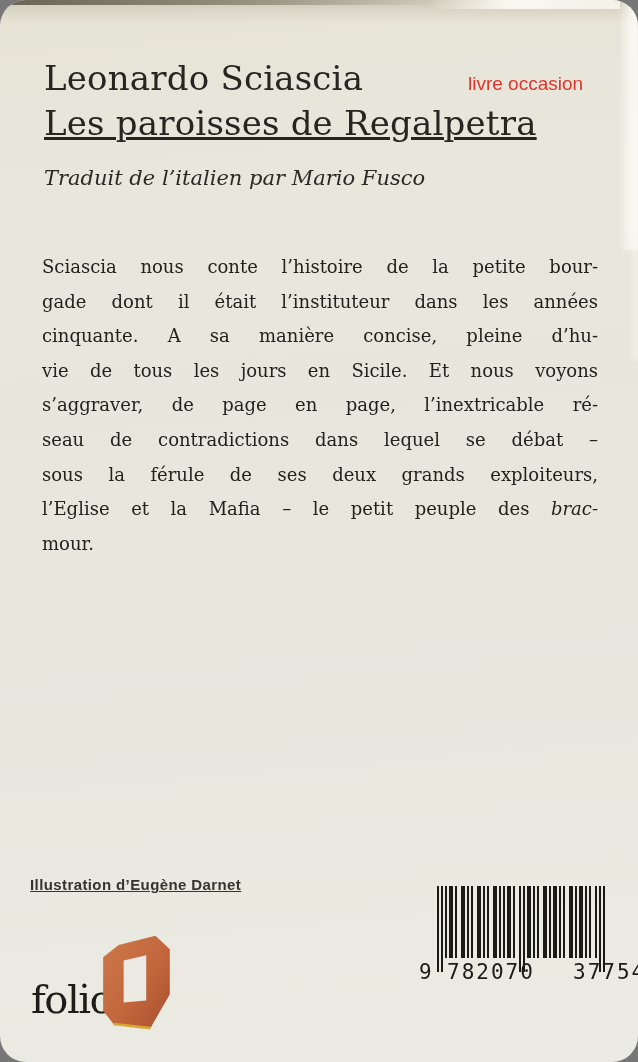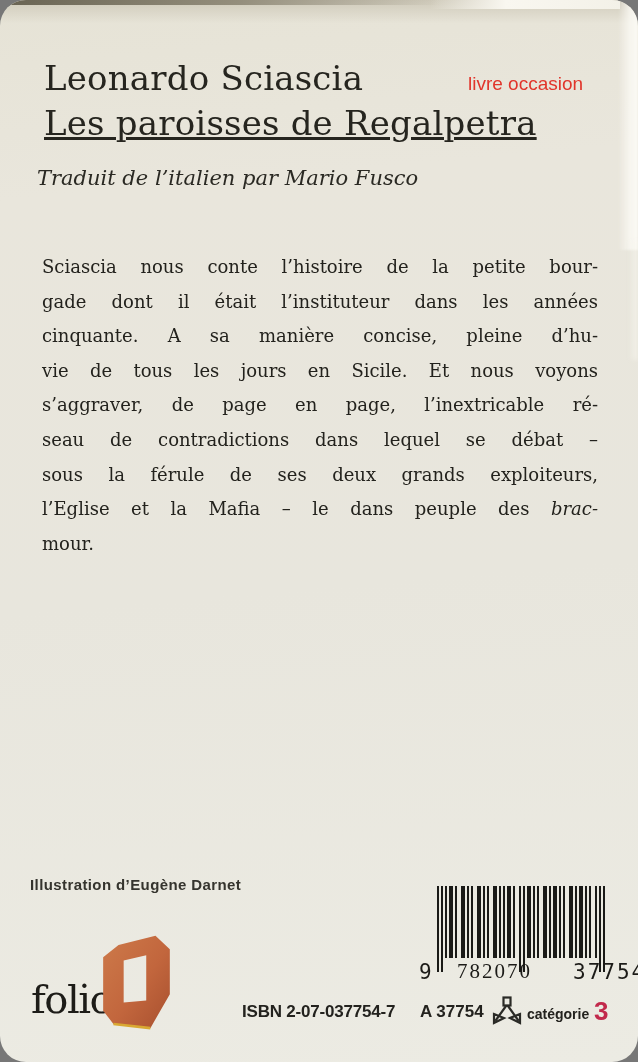--- a/index.html
+++ b/index.html
@@ -25,46 +25,46 @@
     filter:blur(1px);}
   .right-page-edges2{position:absolute;right:0;top:240px;width:10px;height:120px;
     background:linear-gradient(to left,rgba(248,246,239,.7),rgba(248,246,239,0));filter:blur(2px);}
 
   .author{position:absolute;left:44px;top:58px;font-size:34px;letter-spacing:.2px;
     color:#26251f;}
   .title{position:absolute;left:44px;top:103px;font-size:34px;letter-spacing:.2px;
     color:#26251f;text-decoration:underline;}
   .stamp{position:absolute;left:468px;top:73px;
     font-family:"Liberation Sans",sans-serif;font-size:19px;color:#e1352b;}
-  .translator{position:absolute;left:37px;top:166px;font-style:italic;font-size:21px;
+  .translator{position:absolute;left:44px;top:166px;font-style:italic;font-size:21px;
     color:#2a2923;}
 
   .synopsis{position:absolute;left:42px;top:250px;width:556px;
     font-size:18px;color:#23221d;}
   .syn-line{height:34.6px;line-height:34.6px;text-align:justify;text-align-last:justify;
     white-space:nowrap;}
   .syn-line.last{text-align-last:left;}
   .syn-line i{font-style:italic;}
 
   .illus{position:absolute;left:30px;top:876px;
     font-family:"Liberation Sans",sans-serif;font-weight:bold;font-size:15px;
-    letter-spacing:.4px;color:#35342e;}
+    letter-spacing:.4px;color:#35342e;text-decoration:underline;}
 
   .folio-word{position:absolute;left:31px;top:976px;font-size:40px;color:#1d1c18;
     letter-spacing:-1.5px;}
   .folio-mark{position:absolute;left:97px;top:931px;width:80px;height:104px;}
 
   .barcode{position:absolute;left:437px;top:886px;width:170px;height:100px;}
   .barcode svg{position:absolute;left:0;top:0;}
   .bc-digits{position:absolute;left:-18px;bottom:2px;width:200px;
     font-family:"DejaVu Sans Mono","Liberation Mono",monospace;
     font-size:21px;color:#1c1b18;}
   .bc-digits span{position:absolute;bottom:0;letter-spacing:2px;}
   .bc-d0{left:0;}
-  .bc-d1{left:38px;font-family:Liberation Serif, serif;}
+  .bc-d1{left:28px;}
   .bc-d2{left:118px;margin-left:36px;}
 
   .isbn-row{position:absolute;left:0;top:996px;width:638px;height:40px;
     font-family:"Liberation Sans",sans-serif;font-weight:bold;color:#23221e;}
   .isbn{position:absolute;left:242px;top:6px;font-size:17px;letter-spacing:-.2px;}
   .catalog{position:absolute;left:420px;top:6px;font-size:17px;}
   .emblem{position:absolute;left:491px;top:0px;width:32px;height:34px;}
   .cat-label{position:absolute;left:527px;top:10px;font-size:14px;}
   .cat-num{position:absolute;left:594px;top:0px;font-size:26px;color:#c22a4c;}
 </style>
@@ -85,21 +85,21 @@
   <div class="translator">Traduit de l’italien par Mario Fusco</div>
 
   <div class="synopsis">
     <div class="syn-line">Sciascia nous conte l’histoire de la petite bour-</div>
     <div class="syn-line">gade dont il était l’instituteur dans les années</div>
     <div class="syn-line">cinquante. A sa manière concise, pleine d’hu-</div>
     <div class="syn-line">vie de tous les jours en Sicile. Et nous voyons</div>
     <div class="syn-line">s’aggraver, de page en page, l’inextricable ré-</div>
     <div class="syn-line">seau de contradictions dans lequel se débat –</div>
     <div class="syn-line">sous la férule de ses deux grands exploiteurs,</div>
-    <div class="syn-line"><span>l’Eglise et la Mafia – le dans peuple des </span><i>brac-</i></div>
+    <div class="syn-line"><span>l’Eglise et la Mafia – le petit peuple des </span><i>brac-</i></div>
     <div class="syn-line last">mour.</div>
   </div>
 
   <div class="illus">Illustration d’Eugène Darnet</div>
 
   <div class="folio-word">folio</div>
 
   <svg class="folio-mark" viewBox="0 0 78 100">
     <defs>
       <linearGradient id="fg" x1="0" y1="0" x2="1" y2="1">
@@ -152,28 +152,14 @@
           <rect x="166" y="0" width="2" height="86"></rect>
       </g>
     </svg>
     <div class="bc-digits">
       <span class="bc-d0">9</span>
       <span class="bc-d1">782070</span>
       <span class="bc-d2">377541</span>
     </div>
   </div>
 
-  <div class="isbn-row">
-    <span class="isbn">ISBN 2-07-037754-7</span>
-    <span class="catalog">A 37754</span>
-    <svg class="emblem" viewBox="0 0 32 34">
-      <g stroke="#2a2a26" stroke-width="2.2" fill="none" stroke-linecap="round">
-        <rect x="12.5" y="1.5" width="7" height="8"></rect>
-        <path d="M15,10 L5,24 M17,10 L27,24"></path>
-        <path d="M3,18 L13,22 L3,27 Z"></path>
-        <path d="M29,18 L19,22 L29,27 Z"></path>
-      </g>
-    </svg>
-    <span class="cat-label">catégorie</span>
-    <span class="cat-num">3</span>
-  </div>
 
 </div>
 
 </body></html>

